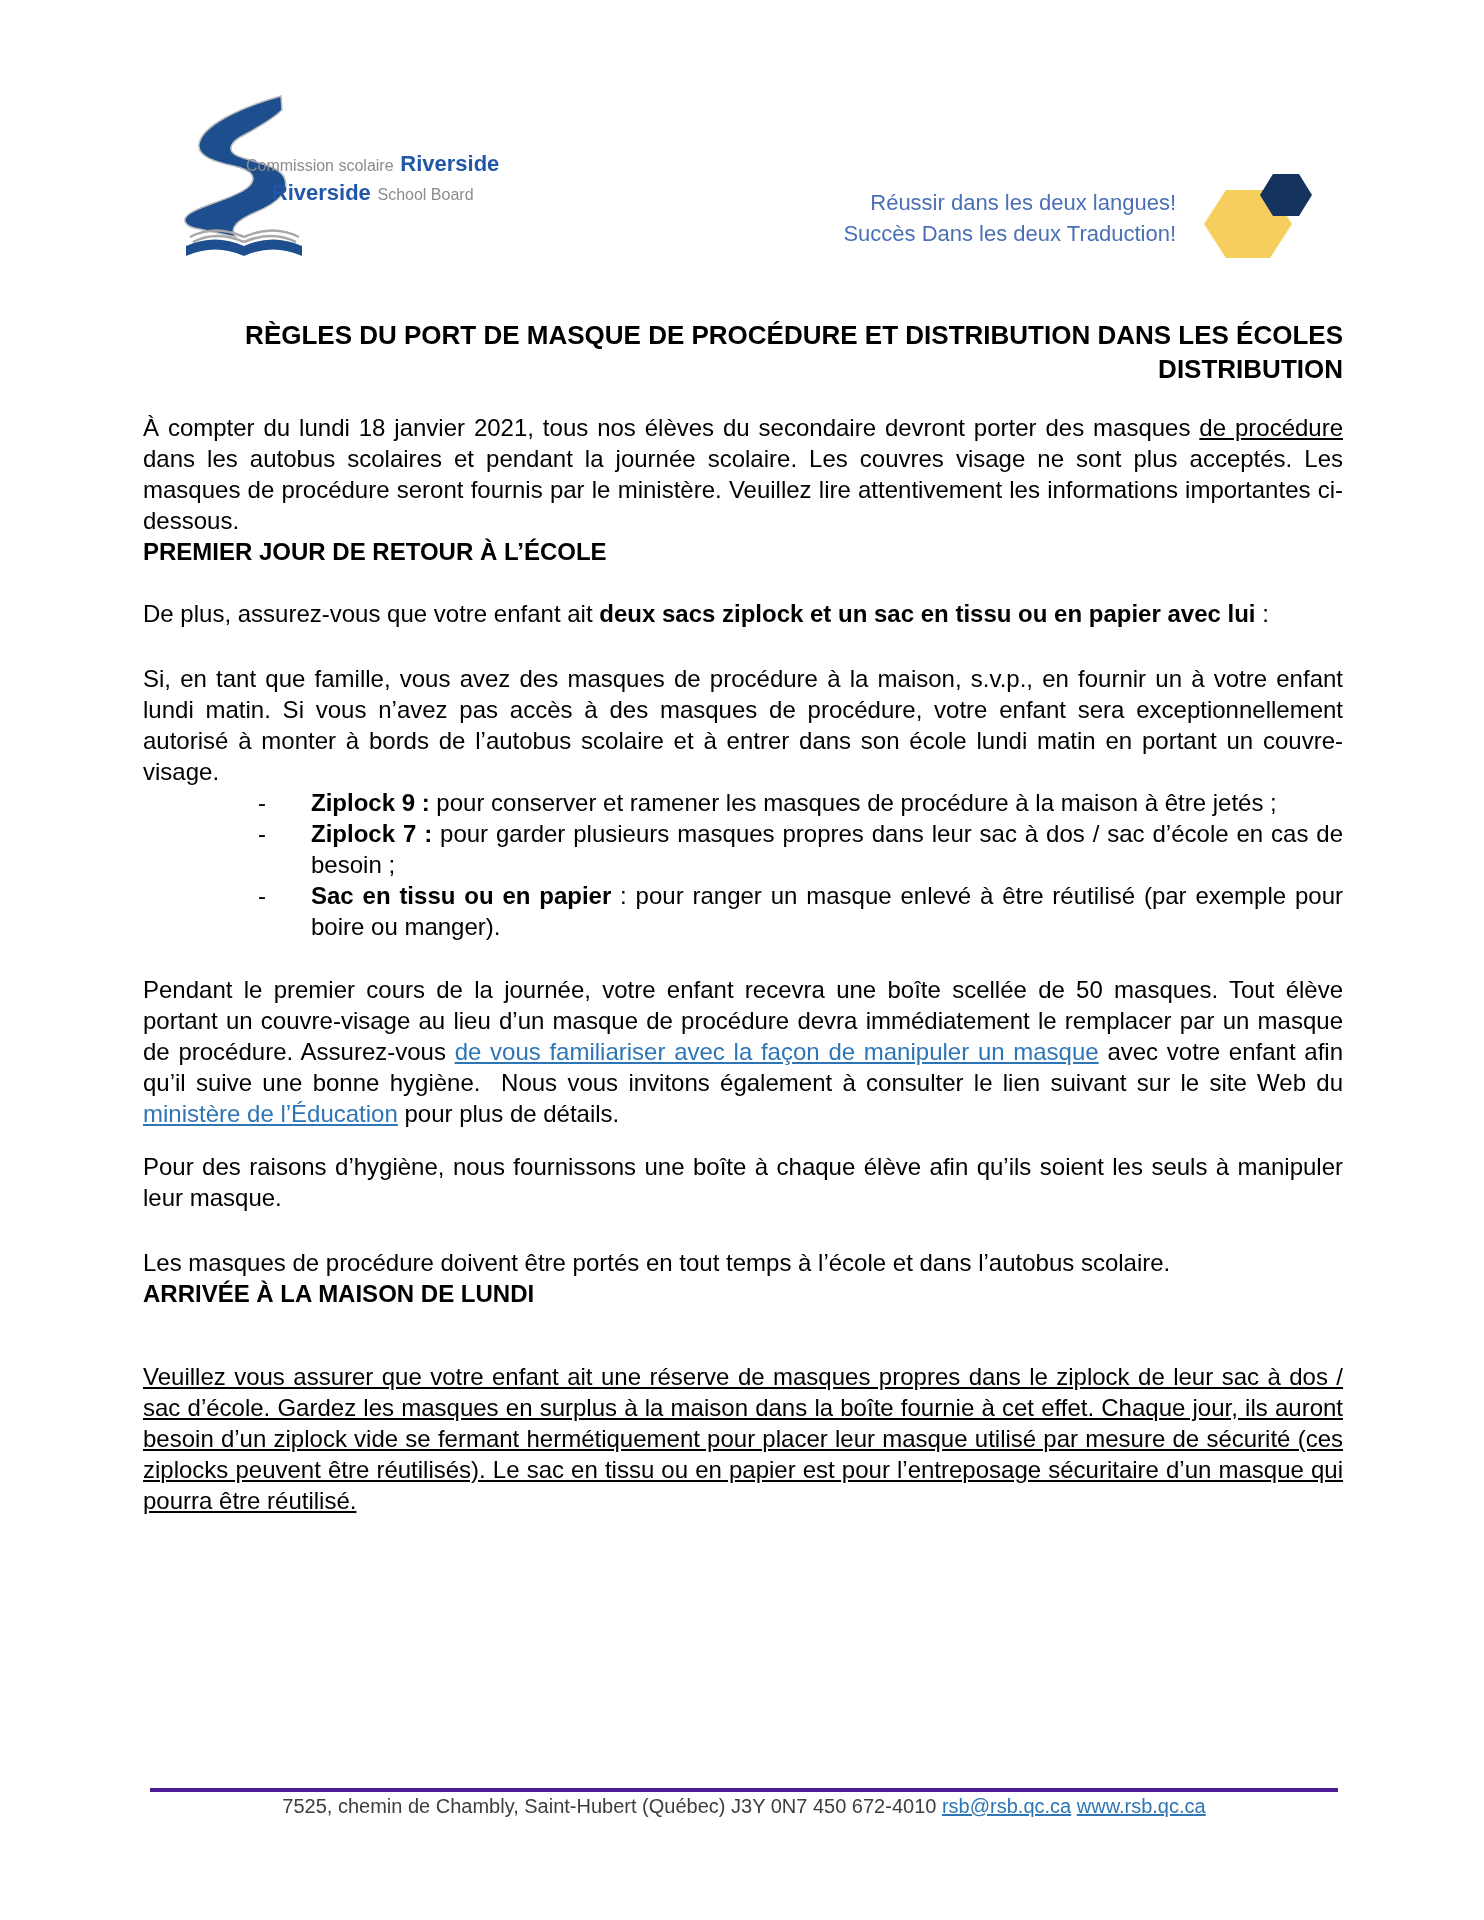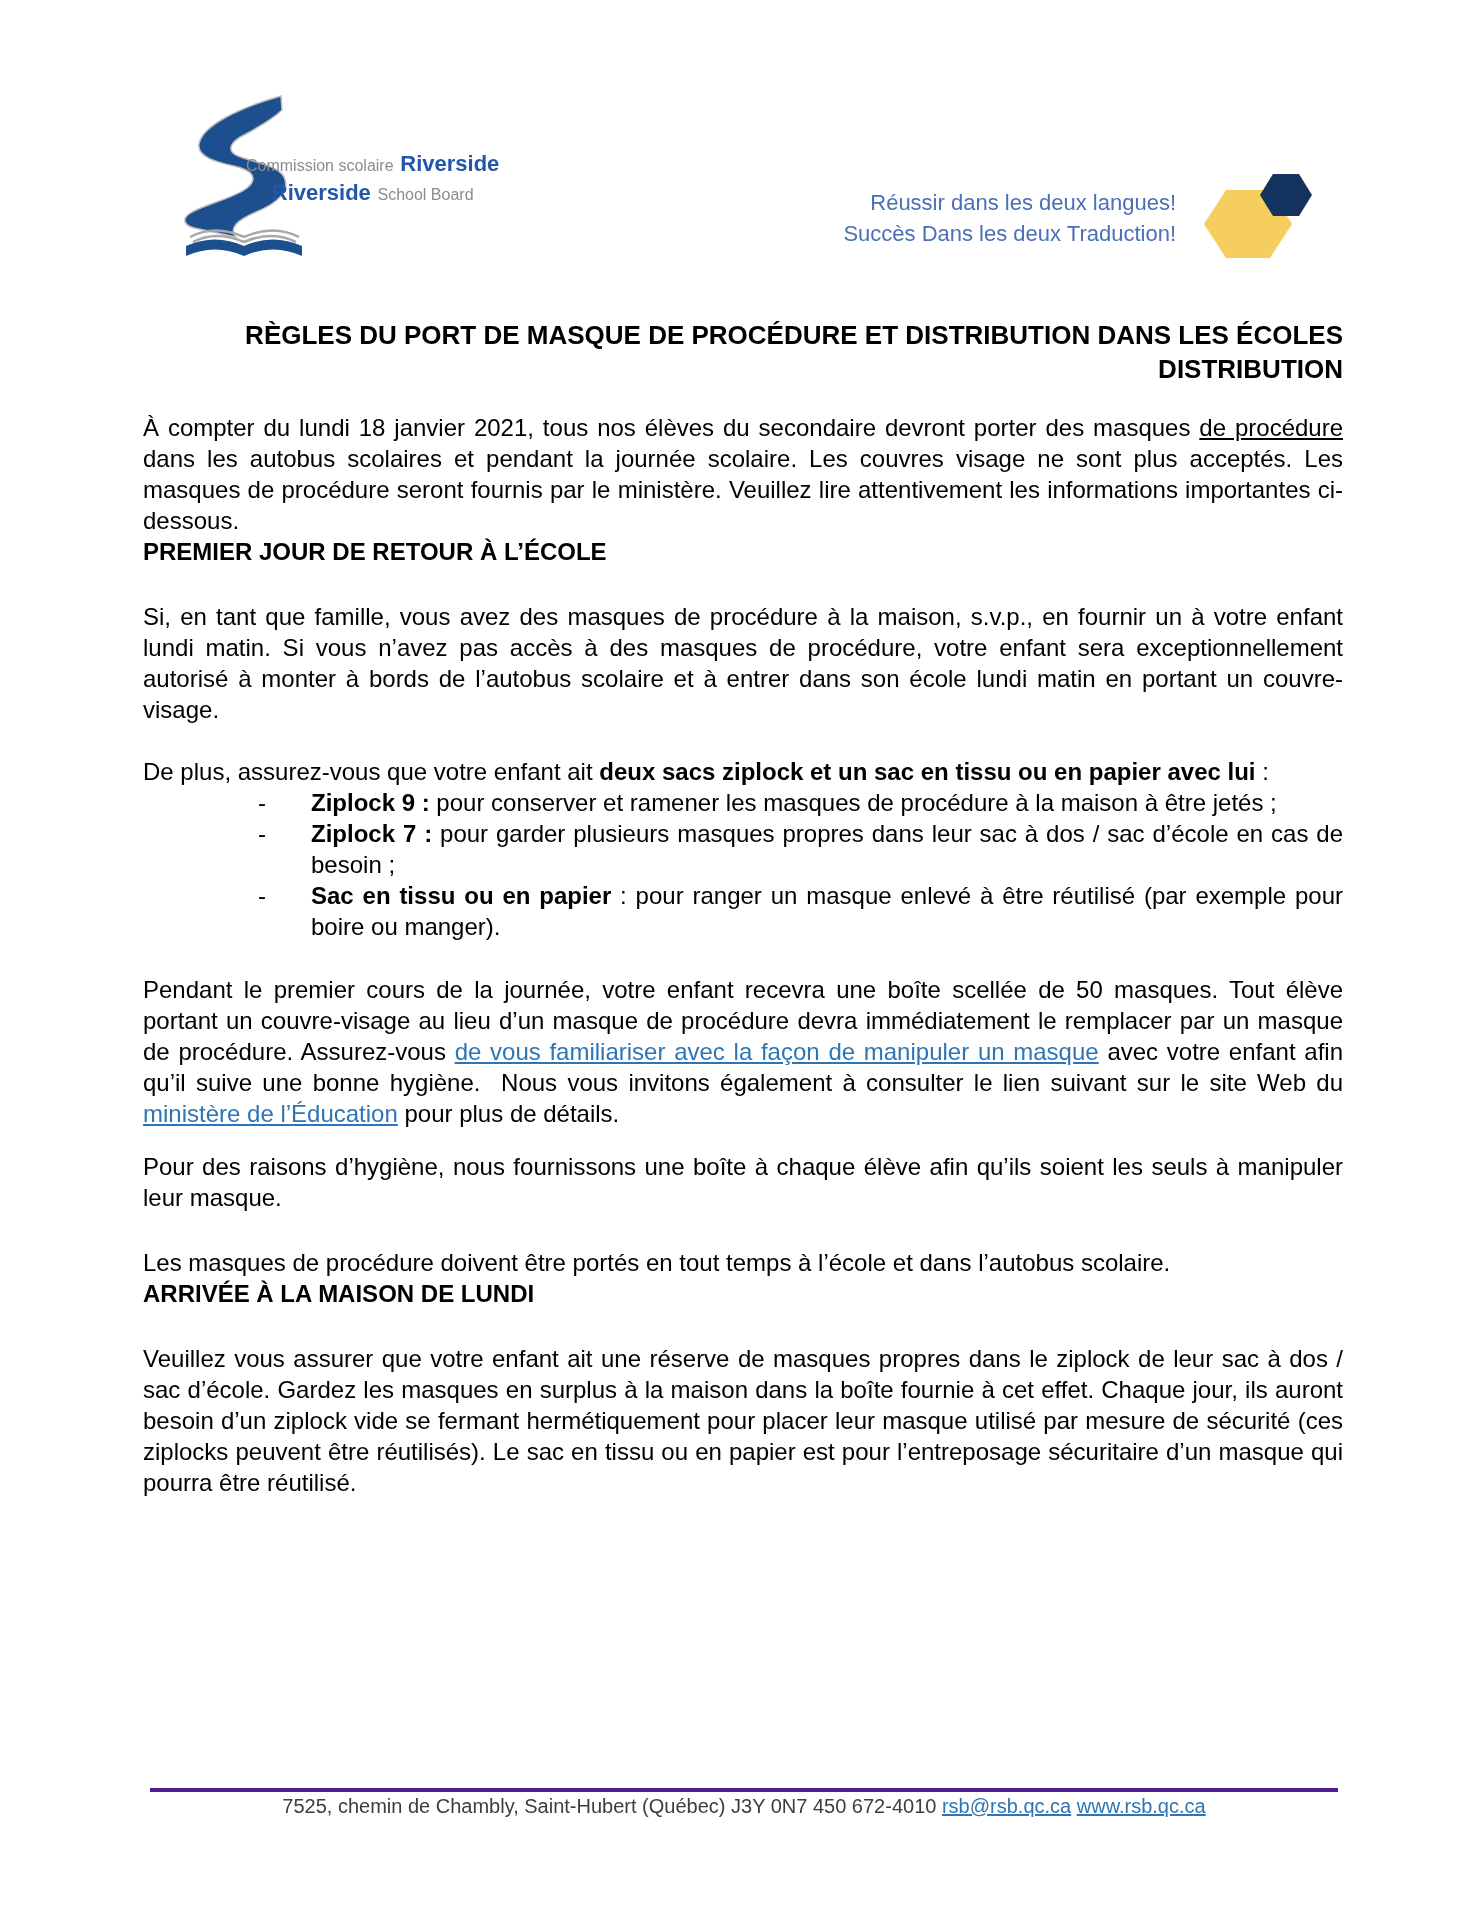--- a/index.html
+++ b/index.html
@@ -29,21 +29,21 @@
   .title .tl { display:block; white-space:nowrap; }
 
   
   .para { margin:0; text-align:justify; line-height:31px; }
   .m-intro { margin-top:26px; }
   .m-p1    { margin-top:34px; }
   .m-p2    { margin-top:31px; }
   .m-p3    { margin-top:32px; }
   .m-p4    { margin-top:22px; }
   .m-p5    { margin-top:34px; }
-  .m-s2p1  { margin-top:34px; }
+  .m-s2p1  { margin-top:52px;text-decoration:underline; }
   h2.heading { margin:0; font-size:24px; font-weight:bold; line-height:31px; }
   .m-h1 { margin-top:59px; }
   .m-h2 { margin-top:49px; }
   .u { text-decoration:underline; }
   b  { font-weight:bold; }
   .link { color:#2e75b6; text-decoration:underline; cursor:pointer; }
 
   
   .bullets { padding-left:115px; }
   .bullet { display:flex; line-height:31px; }
@@ -117,23 +117,23 @@
 
     <h1 class="title">
       <span class="tl">RÈGLES DU PORT DE MASQUE DE PROCÉDURE ET DISTRIBUTION DANS LES ÉCOLES</span>
       <span class="tl">DISTRIBUTION</span>
     </h1>
 
     <p class="para m-intro"><span>À compter du lundi 18 janvier 2021, tous nos élèves du secondaire devront porter des masques </span><span class="u">de procédure</span><span> dans les autobus scolaires et pendant la journée scolaire. Les couvres visage ne sont plus acceptés. Les masques de procédure seront fournis par le ministère. Veuillez lire attentivement les informations importantes ci-dessous.</span></p>
 
     <h2 class="heading m-h1">PREMIER JOUR DE RETOUR À L’ÉCOLE</h2>
 
+    <p class="para m-p2"><span>De plus, assurez-vous que votre enfant ait </span><b>deux sacs ziplock et un sac en tissu ou en papier avec lui</b><span> :</span></p>
+
     <p class="para m-p1"><span>Si, en tant que famille, vous avez des masques de procédure à la maison, s.v.p., en fournir un à votre enfant lundi matin. Si vous n’avez pas accès à des masques de procédure, votre enfant sera exceptionnellement autorisé à monter à bords de l’autobus scolaire et à entrer dans son école lundi matin en portant un couvre-visage.</span></p>
-
-    <p class="para m-p2"><span>De plus, assurez-vous que votre enfant ait </span><b>deux sacs ziplock et un sac en tissu ou en papier avec lui</b><span> :</span></p>
 
     <div class="bullets">
       <div class="bullet">
         <span class="dash">-</span>
         <div class="btext"><b>Ziplock 9 :</b><span> pour conserver et ramener les masques de procédure à la maison à être jetés ;</span></div>
       </div>
       <div class="bullet">
         <span class="dash">-</span>
         <div class="btext"><b>Ziplock 7 :</b><span> pour garder plusieurs masques propres dans leur sac à dos / sac d’école en cas de besoin ;</span></div>
       </div>

